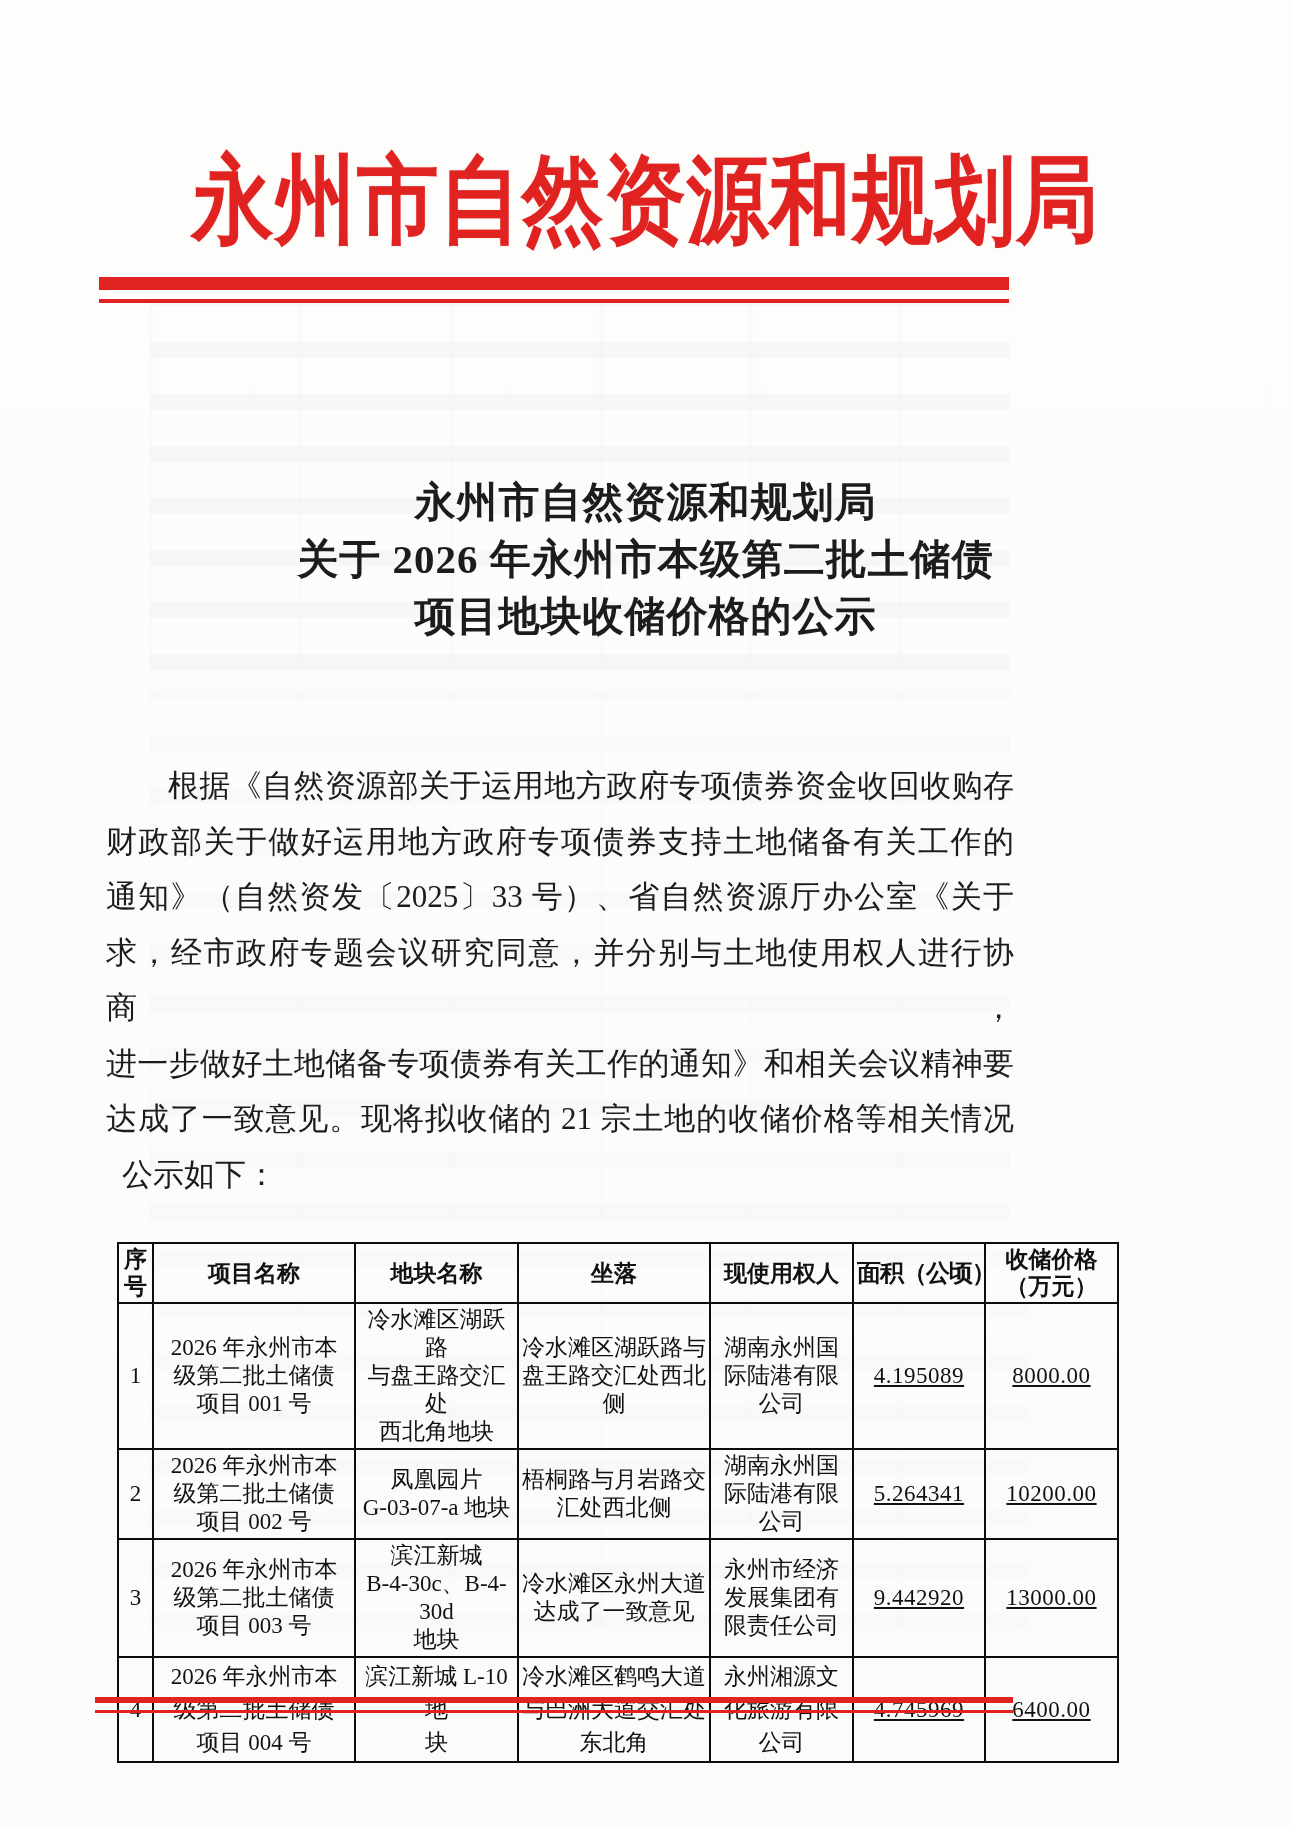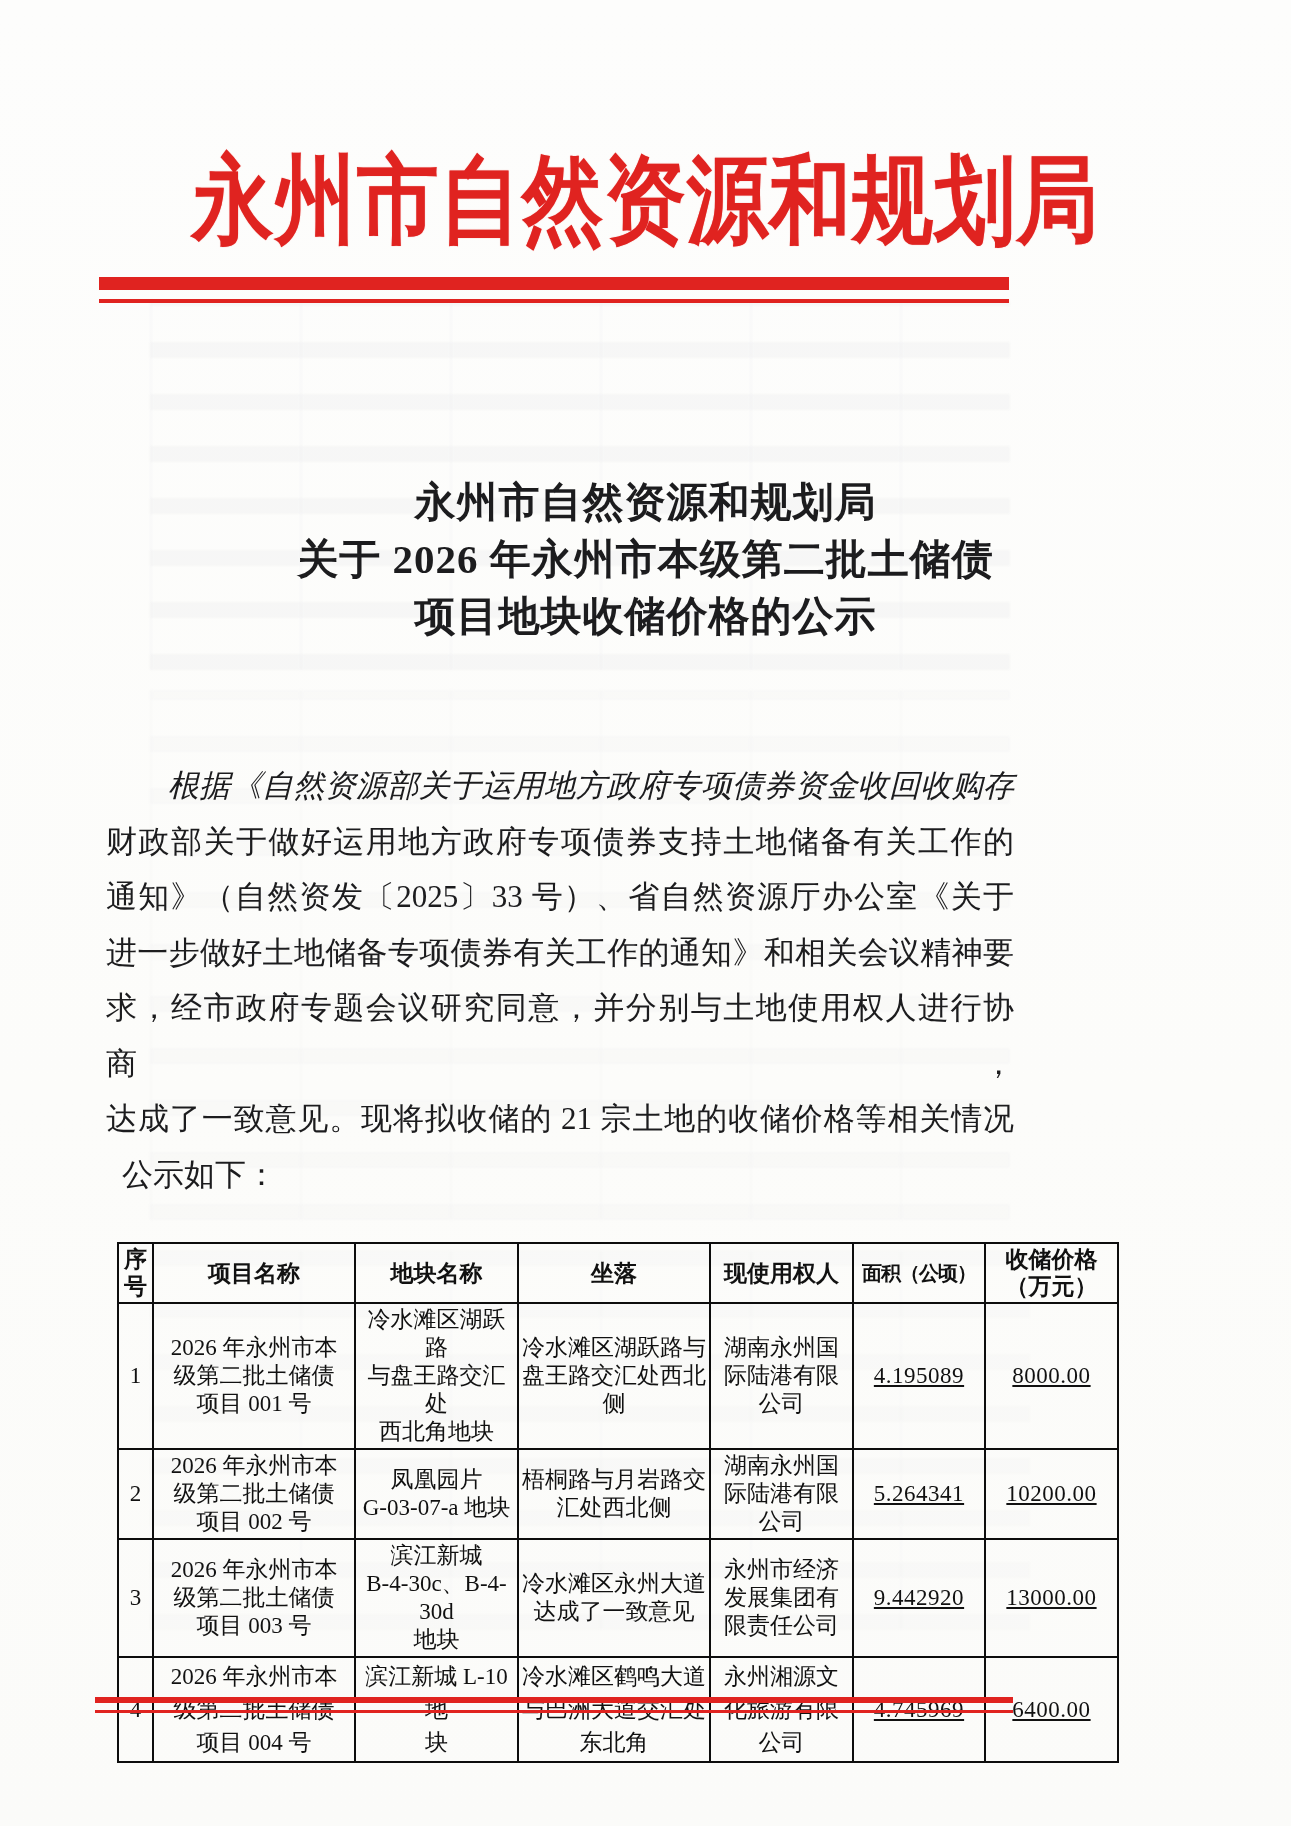--- a/index.html
+++ b/index.html
@@ -49,21 +49,21 @@
   
   .body-text{
     position:absolute;top:758px;left:106px;width:908px;
     font-size:31px;line-height:55.5px;
   }
   .body-line{
     text-align:justify;text-align-last:justify;
     white-space:nowrap;
   }
   .body-line{white-space:normal;}
-  .body-line.indent{text-indent:62px;font-style:italic;}
+  .body-line.indent{text-indent:62px;}
   .body-line.last{text-align-last:left;margin-left:16px;}
 
   
   .notice-table{
     position:absolute;top:1242px;left:117px;width:1002px;
     border-collapse:collapse;table-layout:fixed;
     font-size:23px;color:#111;
   }
   .notice-table col.c0{width:3.5%;}
   .notice-table col.c1{width:20.2%;}
@@ -73,21 +73,21 @@
   .notice-table col.c5{width:13.2%;}
   .notice-table col.c6{width:13.3%;}
   .notice-table th,.notice-table td{
     border:2px solid #0d0d0d;
     text-align:center;vertical-align:middle;
     padding:2px 3px;line-height:28px;
     white-space:pre-line;
     overflow:hidden;
   }
   .notice-table th{font-weight:bold;font-size:23px;line-height:27px;}
-  .notice-table th.nowrap{white-space:nowrap;font-size:20px;letter-spacing:-1px;}
+  .notice-table th.nowrap{white-space:nowrap;font-size:24px;letter-spacing:-1px;}
   .notice-table tr.rh{height:54px;}
   .notice-table tr.r0{height:78px;}
   .notice-table tr.r1{height:78px;}
   .notice-table tr.r2{height:82px;}
   .notice-table tr.r3{height:104px;}
   .notice-table tr.r3 td{line-height:33px;}
   .num-cell{letter-spacing:.5px;text-decoration:underline;}
 </style>
 </head>
 <body>
@@ -105,22 +105,22 @@
   <div class="doc-title">
     <div>永州市自然资源和规划局</div>
     <div>关于 2026 年永州市本级第二批土储债</div>
     <div>项目地块收储价格的公示</div>
   </div>
 
   <div class="body-text">
     <div class="body-line indent">根据《自然资源部关于运用地方政府专项债券资金收回收购存</div>
     <div class="body-line">财政部关于做好运用地方政府专项债券支持土地储备有关工作的</div>
     <div class="body-line">通知》（自然资发〔2025〕33 号）、省自然资源厅办公室《关于</div>
+    <div class="body-line">求，经市政府专题会议研究同意，并分别与土地使用权人进行协商，</div>
     <div class="body-line">进一步做好土地储备专项债券有关工作的通知》和相关会议精神要</div>
-    <div class="body-line">求，经市政府专题会议研究同意，并分别与土地使用权人进行协商，</div>
     <div class="body-line">达成了一致意见。现将拟收储的 21 宗土地的收储价格等相关情况</div>
     <div class="body-line last">公示如下：</div>
   </div>
 
   <table class="notice-table">
     <colgroup>
       <col class="c0">
         <col class="c1">
         <col class="c2">
         <col class="c3">

